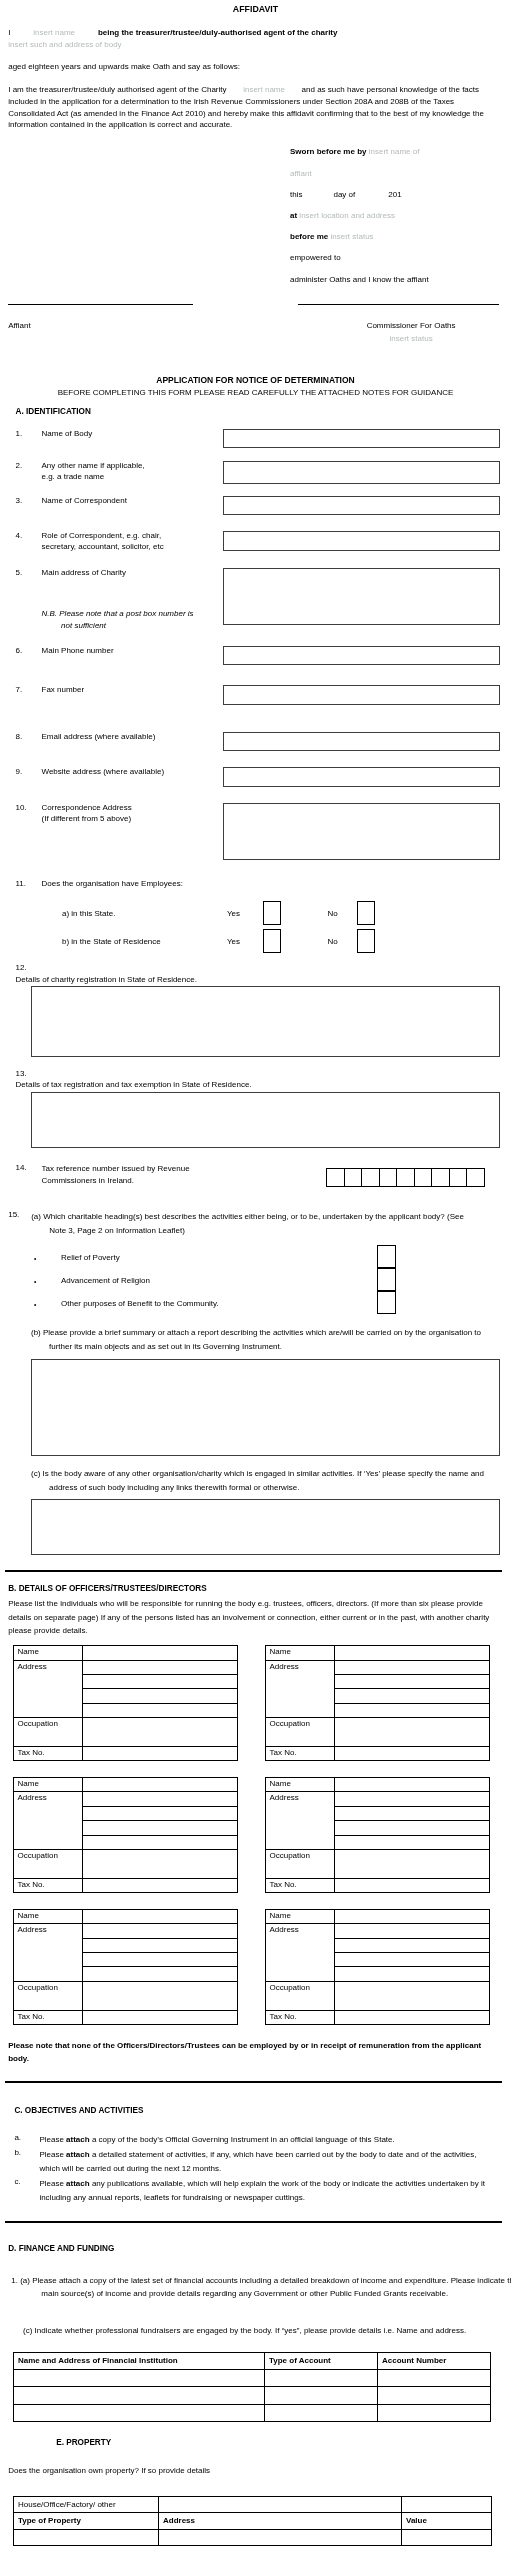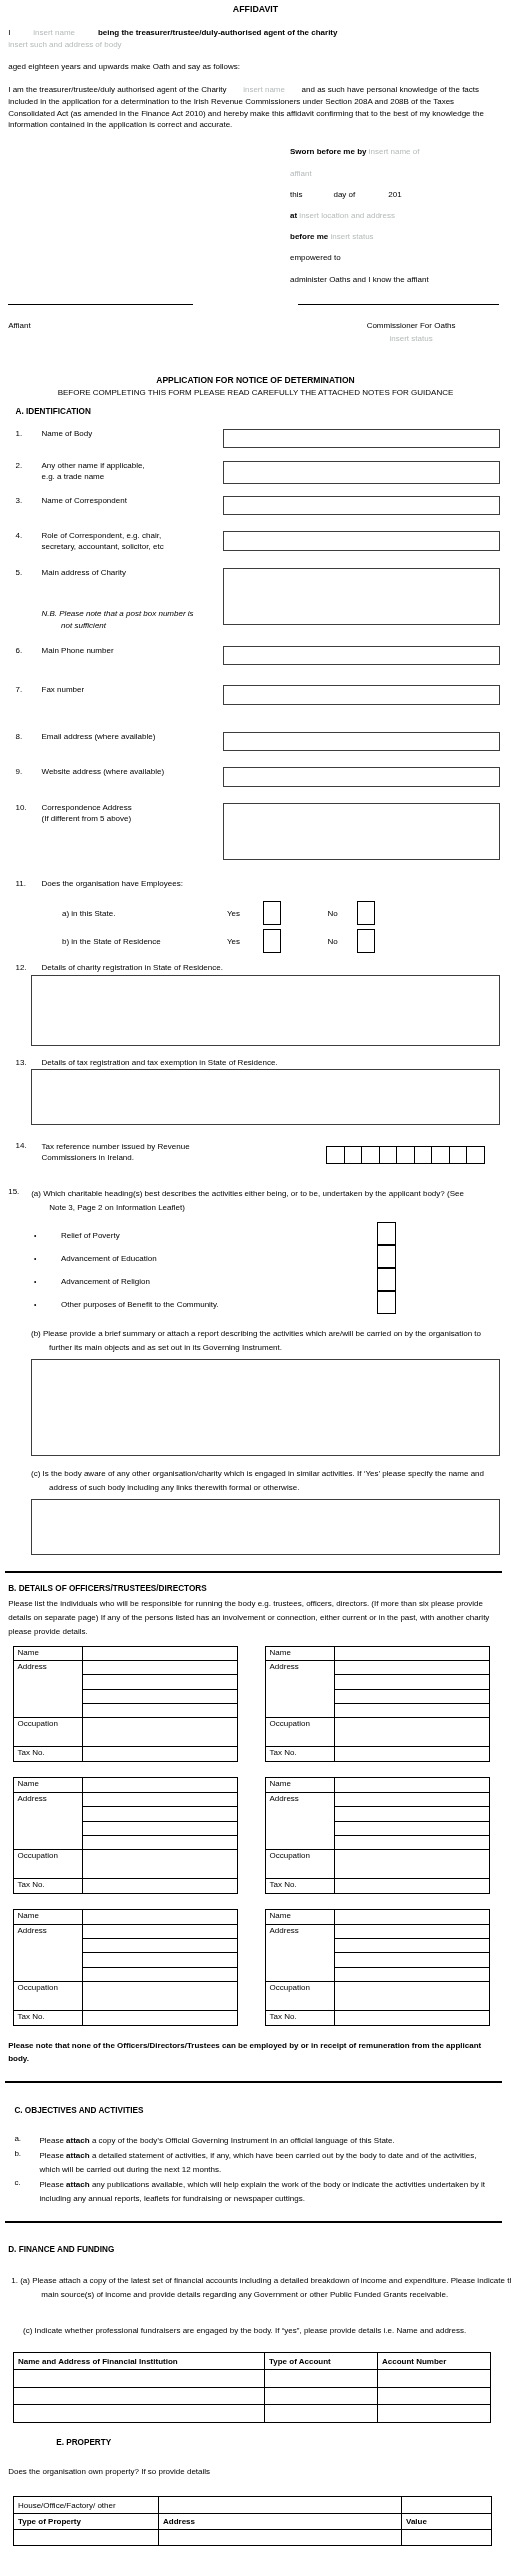--- a/index.html
+++ b/index.html
@@ -38,21 +38,21 @@
   .mb25{margin-bottom:13px;} .mb23{margin-bottom:12px;} .mb31{margin-bottom:16px;}
   .mb29{margin-bottom:15px;} .mb27{margin-bottom:14px;} .mb39{margin-bottom:20px;}
   .mb53{margin-bottom:27px;} .mb37{margin-bottom:19px;}
   .nbnote{margin-top:29px;width:144px;padding-left:19.6px;text-indent:-19.6px;line-height:12px;}
   .i11lbl{display:flex;margin-left:15.5px;margin-bottom:13.4px;}
   .subrow{display:flex;align-items:center;margin:0 0 4.6px 62px;}
   .sublbl{width:165px;}
   .ynlbl{width:15.5px;}
   .cbyn{width:15.5px;height:21.6px;border:1px solid #000;flex:none;}
   .cb1{margin-left:20.6px;} .no1{margin-left:24px;padding-left:23px;} .cb2{margin-left:14.4px;}
-  .lblrow{display:flex;margin:0 11.3px 0 15.5px;line-height:11.3px;}
+  .lblrow{display:flex;margin:0 11.3px 0 15.5px;line-height:11.3px;flex-direction:column;}
   .bigbox{border:1px solid #3d3d3d;margin:1px 11.3px 0 31px;}
   .bb133{height:69px;margin-bottom:11.3px;}
   .bb105{height:54px;margin-bottom:15.5px;}
   .bb185{height:95px;margin-bottom:11.3px;}
   .bb105b{height:54px;}
   .row14{display:flex;margin:0 11.3px 23px 15.5px;}
   .lbl14{width:165px;line-height:11.3px;}
   .taxgrid{display:flex;margin-left:auto;margin-right:15px;margin-top:5.2px;height:18.5px;}
   .tcell{width:18.5px;height:18.5px;border:1px solid #000;box-sizing:border-box;flex:none;}
   .tcell + .tcell{margin-left:-1px;}
@@ -288,25 +288,20 @@
         <div class="anum15">15.</div>
         <div class="t15a">(a) Which charitable heading(s) best describes the activities either being, or to be, undertaken by the applicant body? (See Note 3, Page 2 on Information Leaflet)</div>
       </div>
       <div class="bullet-row">
         <span class="dot">•</span>
         <span class="btxt">Relief of Poverty</span>
         <span class="bcb"></span>
       </div>
       <div class="bullet-row">
         <span class="dot">•</span>
-        <span class="btxt">Advancement of Education</span>
-        <span class="bcb"></span>
-      </div>
-      <div class="bullet-row">
-        <span class="dot">•</span>
         <span class="btxt">Advancement of Religion</span>
         <span class="bcb"></span>
       </div>
       <div class="bullet-row">
         <span class="dot">•</span>
         <span class="btxt">Other purposes of Benefit to the Community.</span>
         <span class="bcb"></span>
       </div>
       <div class="p15">(b) Please provide a brief summary or attach a report describing the activities which are/will be carried on by the organisation to further its main objects and as set out in its Governing Instrument.</div>
       <div class="bigbox bb185"></div>

